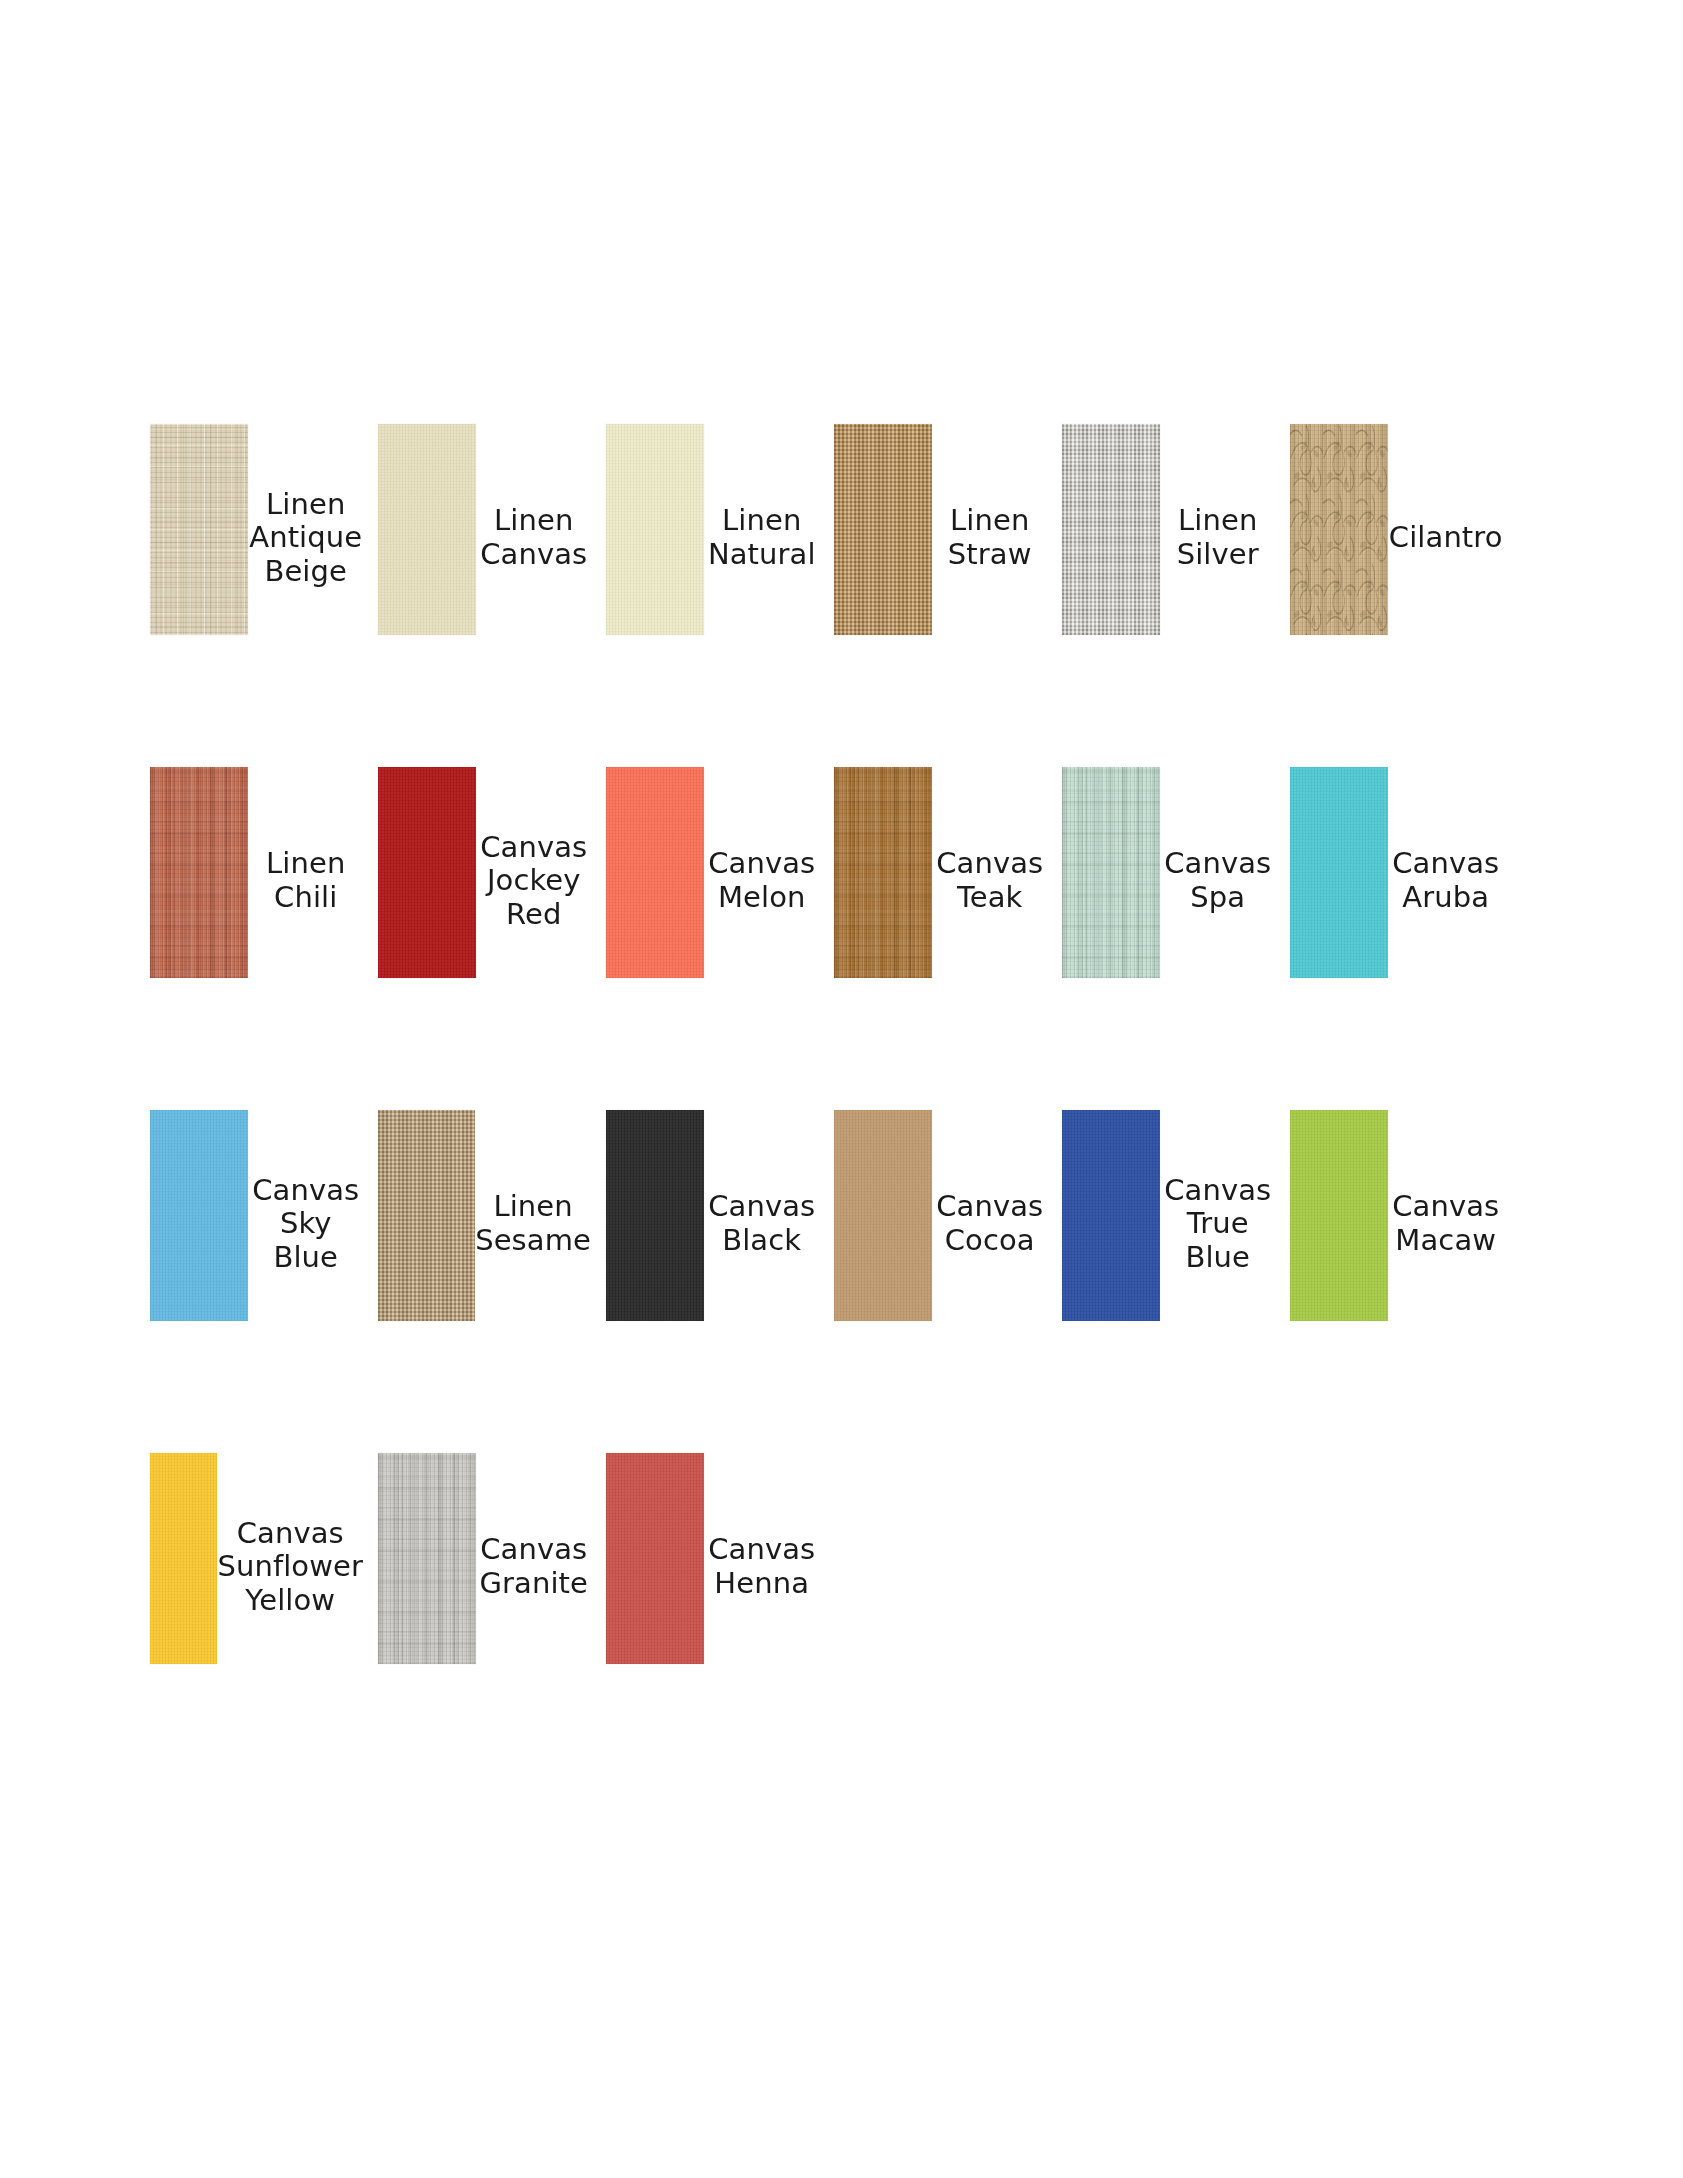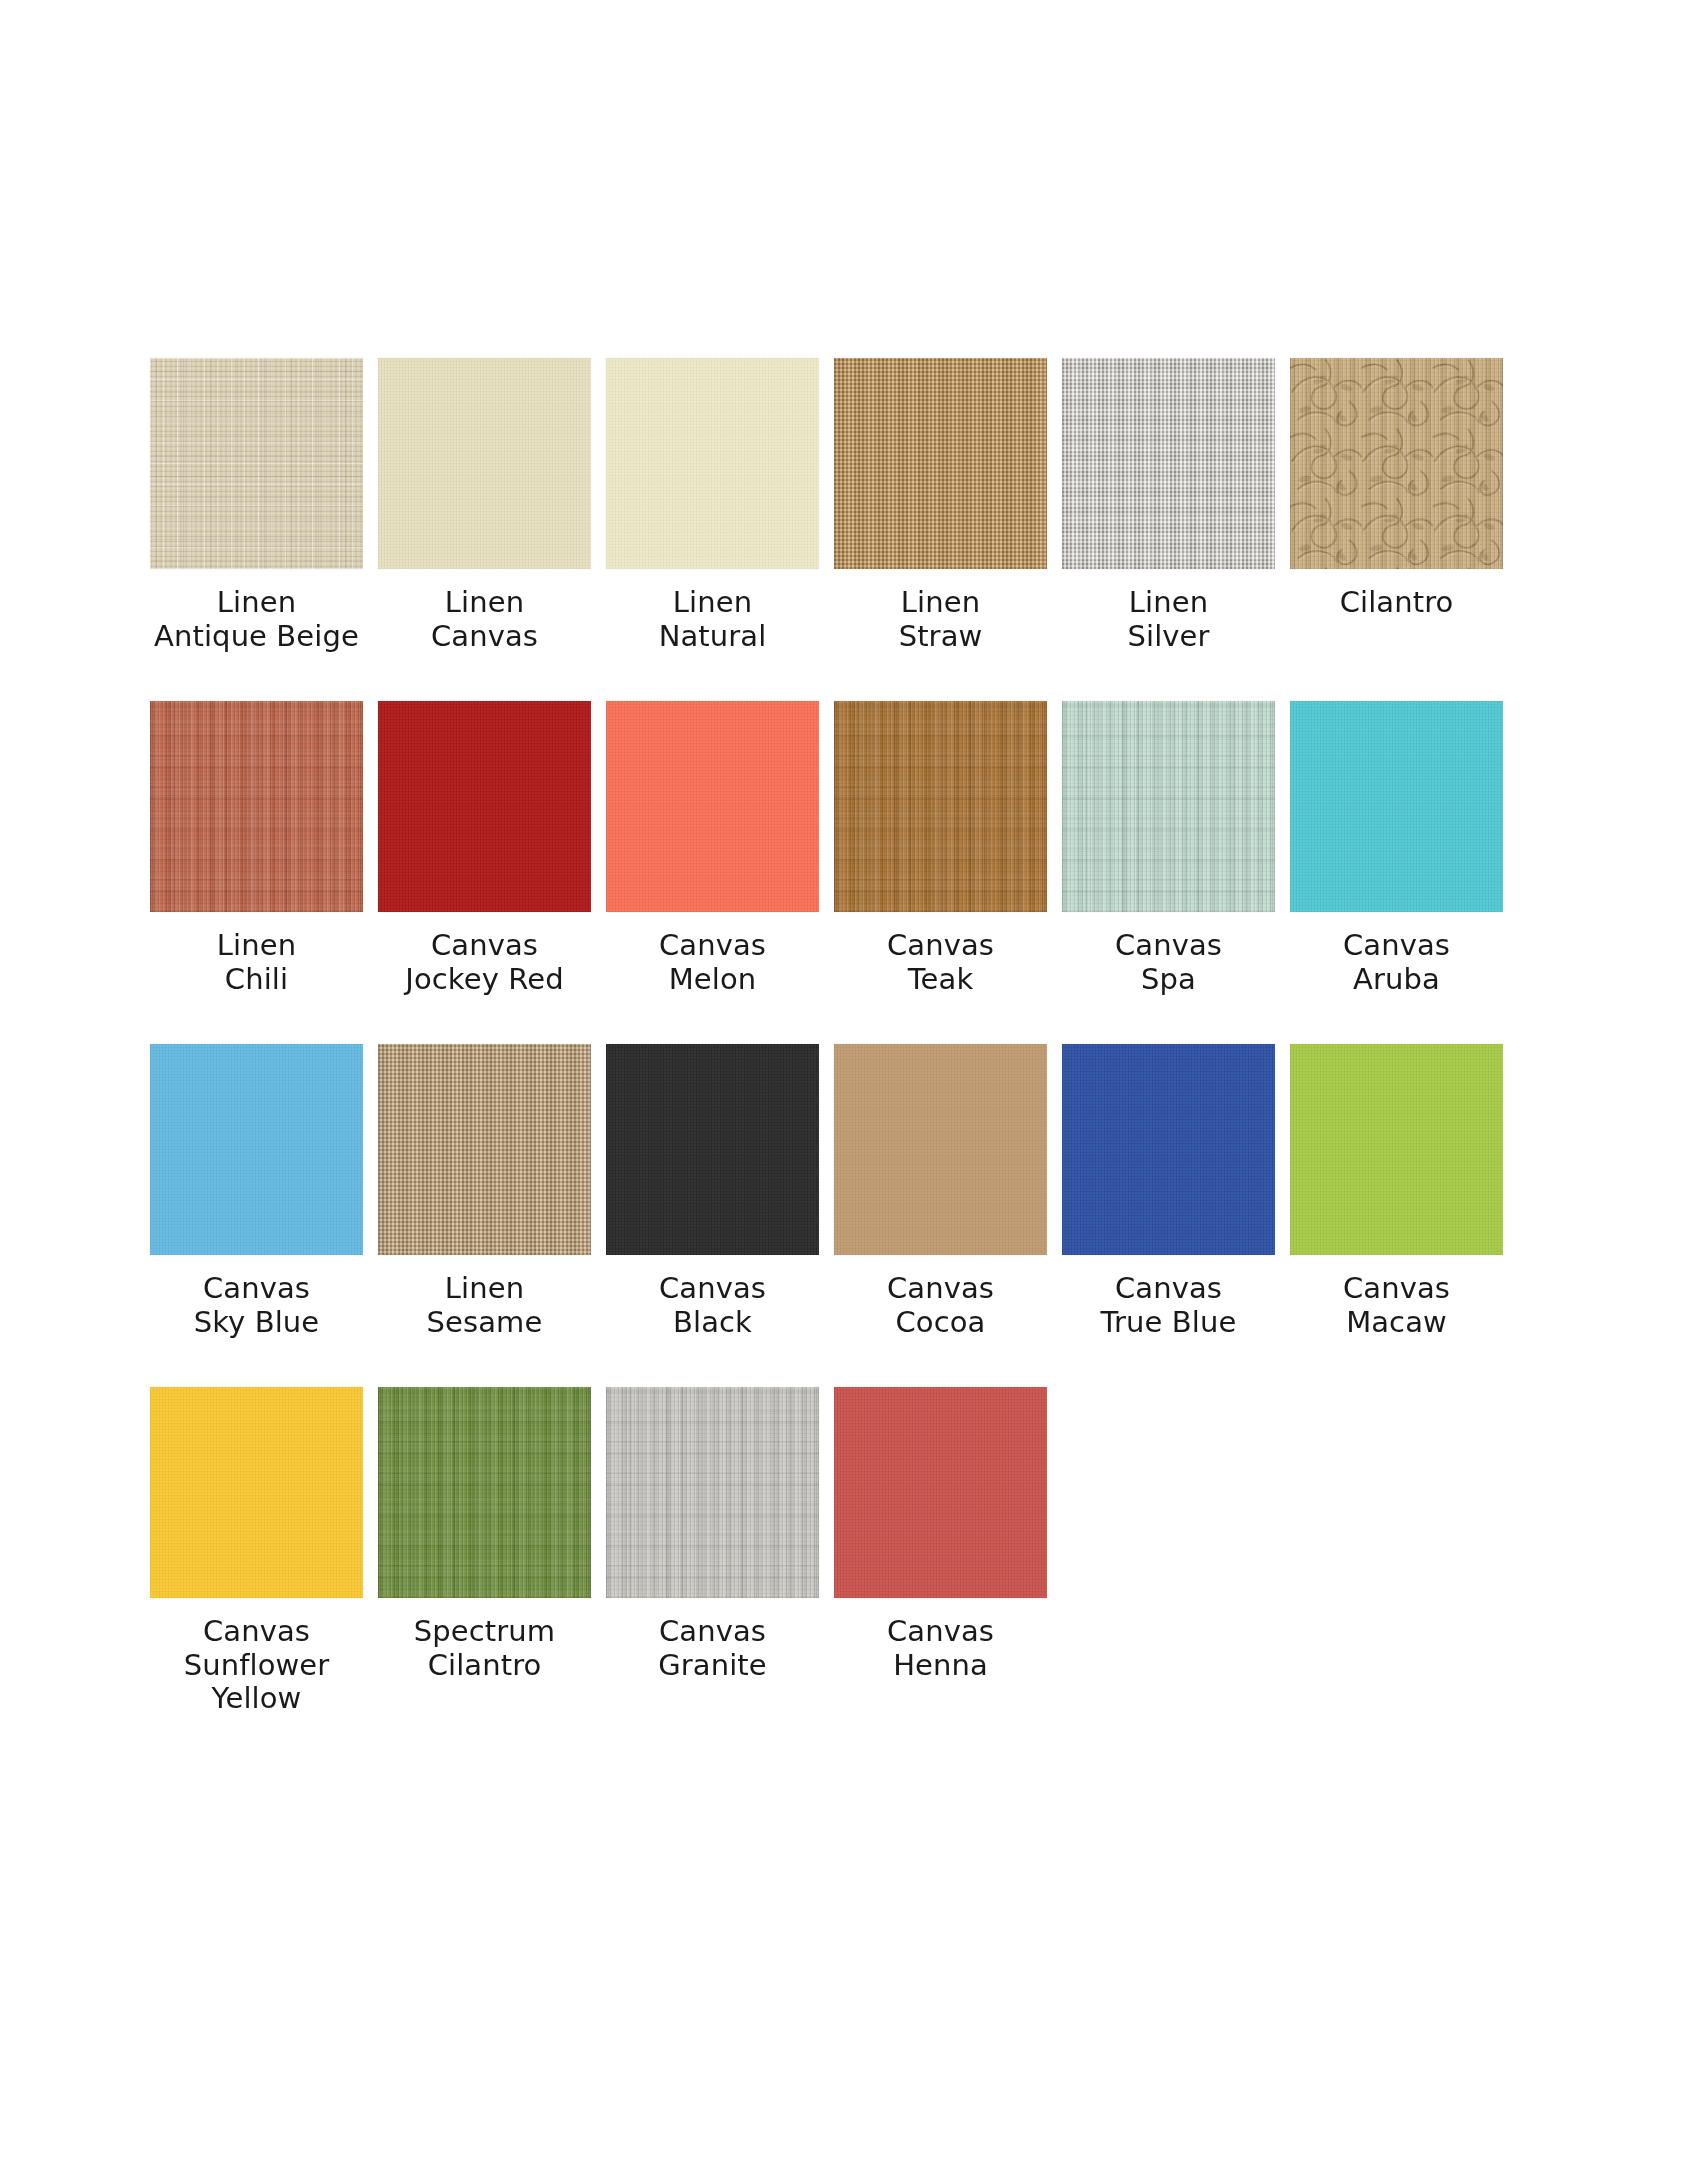--- a/index.html
+++ b/index.html
@@ -33,21 +33,21 @@
     grid-template-columns: repeat(6, 213px);
     column-gap: 15px;
     row-gap: 0px;
   }
 
   .swatch-cell {
     width: 213px;
     
     height: 343px;
     display: flex;
-    flex-direction: column;
+    flex-direction: row;
     align-items: center;
   }
 
   .swatch-chip {
     width: 213px;
     height: 211px;
     position: relative;
     overflow: hidden;
     background-color: #cccccc;
     box-shadow: 0 0 0 0.5px rgba(0,0,0,0.04);
@@ -342,28 +342,20 @@
       </div>
       <div class="swatch-cell">
         <div class="swatch-chip" style="background-color: rgb(249, 200, 48);">
           <div class="tex tex-fine"></div>
         </div>
         <div class="swatch-label">Canvas
 Sunflower
 Yellow</div>
       </div>
       <div class="swatch-cell">
-        <div class="swatch-chip" style="background-color: rgb(108, 140, 57);">
-          <div class="tex tex-vert"></div>
-          <div class="tex tex-slub"></div>
-        </div>
-        <div class="swatch-label">Spectrum
-Cilantro</div>
-      </div>
-      <div class="swatch-cell">
         <div class="swatch-chip" style="background-color: rgb(200, 198, 192);">
           <div class="tex tex-vert"></div>
           <div class="tex tex-slub"></div>
         </div>
         <div class="swatch-label">Canvas
 Granite</div>
       </div>
       <div class="swatch-cell">
         <div class="swatch-chip" style="background-color: rgb(201, 80, 75);">
           <div class="tex tex-fine"></div>

